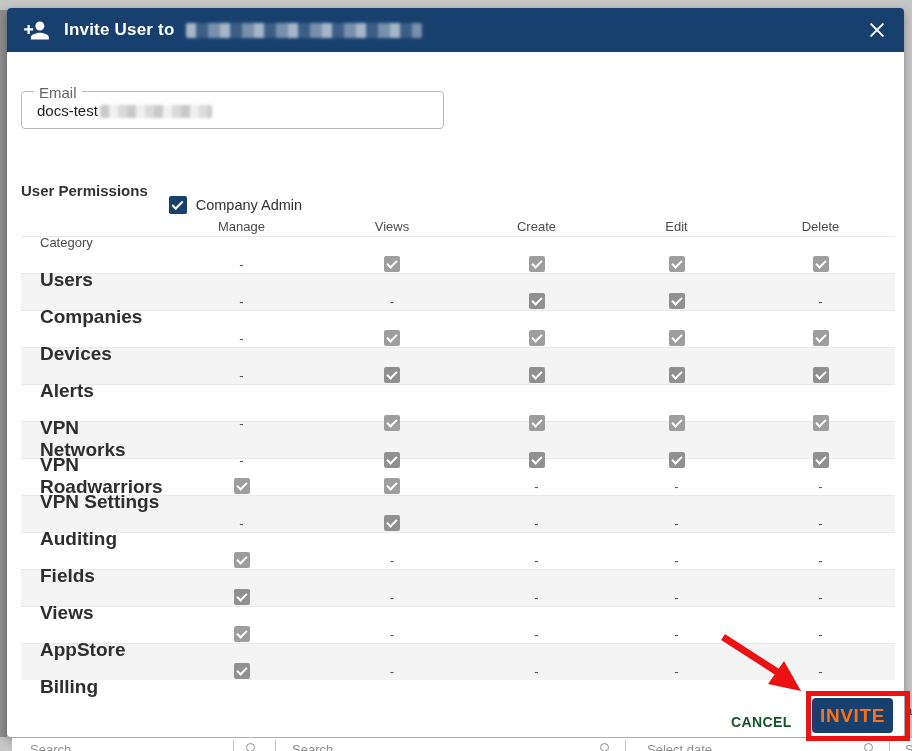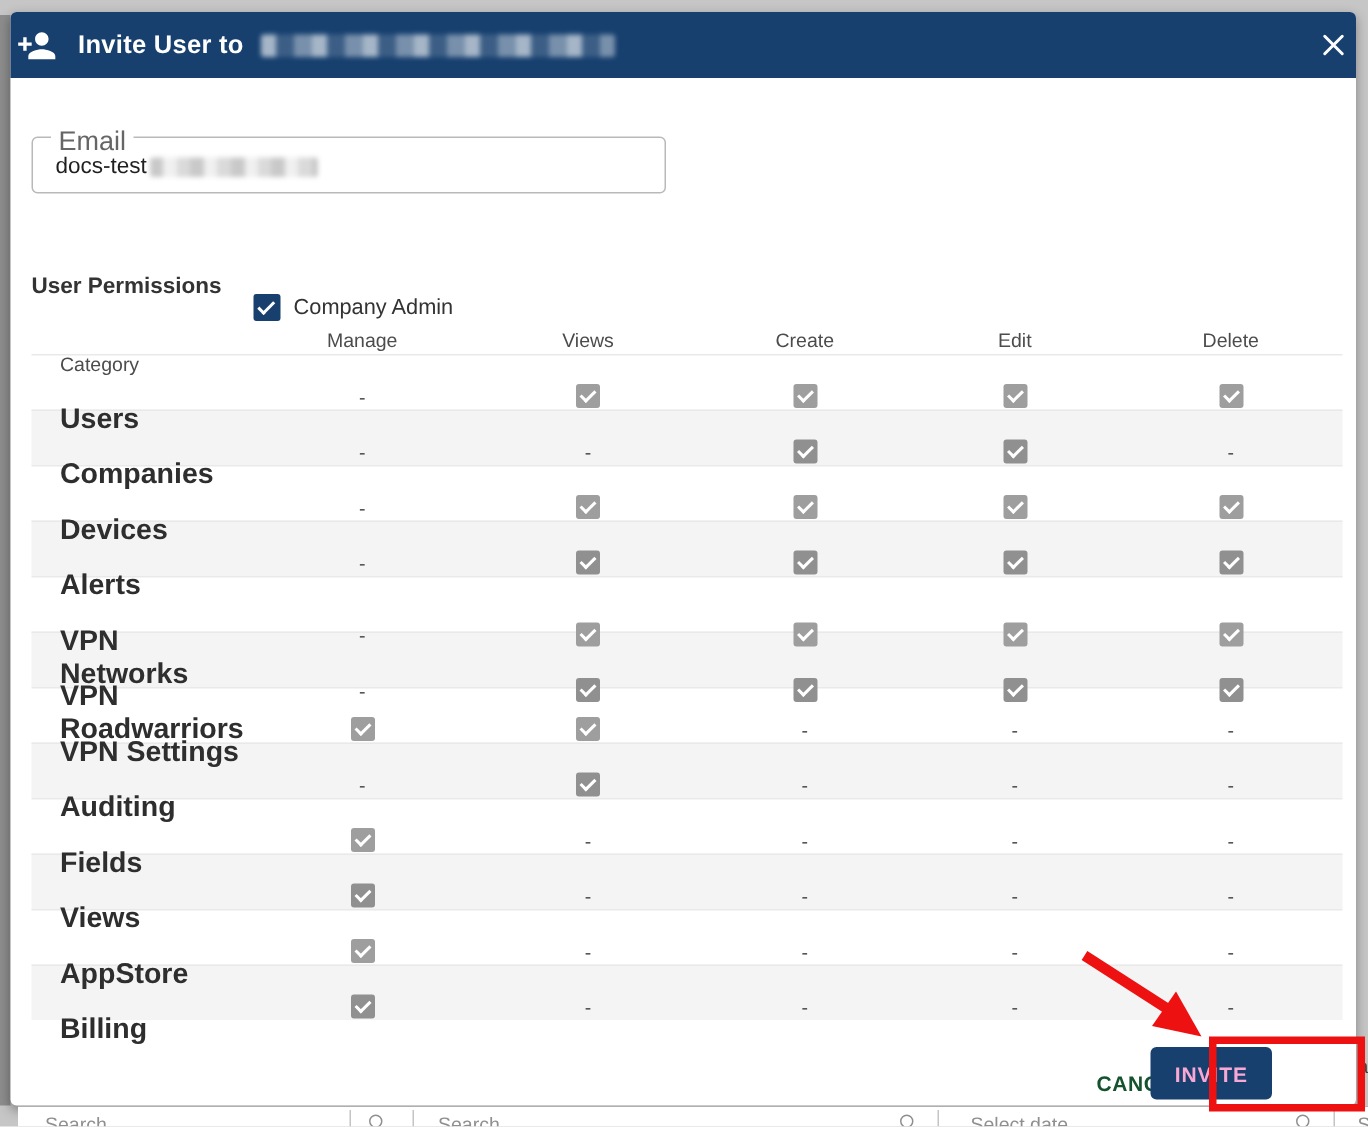--- a/index.html
+++ b/index.html
@@ -12,21 +12,21 @@
   }
   .left-shade { position:absolute; left:0; top:10px; width:7px; height:727px; background:#8d8d8d; }
 
   
   .modal {
     position:absolute; left:7px; top:8px; width:897px; height:729px;
     background:#fff; border-radius:4px; box-shadow:0 3px 8px rgba(0,0,0,.35);
   }
   .modal-header {
     height:44px; background:#17406f; border-radius:4px 4px 0 0;
-    display:flex; align-items:center; padding:0 4px; color:#fff;
+    display:flex; align-items:center; padding:0 16px; color:#fff;
   }
   .hd-icon { width:27px; height:27px; flex:0 0 auto; display:flex; align-items:center; }
   .hd-title { margin-left:14px; font-size:17px; font-weight:bold; letter-spacing:.2px; display:flex; align-items:center; }
   .redact { display:inline-block; filter:blur(1.6px); border-radius:2px; }
   .redact-title {
     width:236px; height:15px; margin-left:11px;
     background:
       repeating-linear-gradient(90deg, rgba(255,255,255,.62) 0 10px, rgba(255,255,255,.16) 10px 22px, rgba(255,255,255,.42) 22px 34px);
   }
   .redact-email {
@@ -35,21 +35,21 @@
   }
   .hd-close { margin-left:auto; width:22px; height:22px; display:flex; align-items:center; justify-content:center; cursor:pointer; }
 
   
   .email-field {
     position:absolute; left:14px; top:83px; width:423px; height:38px;
     border:1px solid #b9b9b9; border-radius:4px;
   }
   .email-label {
     position:absolute; left:12px; top:-8px; background:#fff; padding:0 5px;
-    font-size:18px; color:#666;
+    font-size:15px; color:#666;
   }
   .email-value {
     position:absolute; left:15px; top:0; height:100%;
     display:flex; align-items:center; font-size:15px; color:#1f1f1f;
   }
 
   
   .perm-head { position:absolute; left:14px; top:159px; display:flex; align-items:center;text-align:right; }
   .perm-title { font-size:15px; font-weight:bold; color:#333; }
   .company-admin { display:flex; align-items:center; margin-left:21px;margin-top:29px; }
@@ -84,23 +84,23 @@
     border-left:2px solid #fff; border-bottom:2px solid #fff; transform:rotate(-45deg);
   }
 
   
   .btn-cancel {
     position:absolute; left:714px; top:698px; border:none; background:transparent;
     font-family:inherit; font-size:14px; font-weight:bold; letter-spacing:.4px; color:#14532d;
     padding:8px 10px; cursor:pointer;
   }
   .btn-invite {
-    position:absolute; left:760px; top:690px; width:81px; height:35px;
-    background:#17406f; color:#f9a8d4; border:none; border-radius:4px;
-    font-family:inherit; font-size:14px; font-weight:bold; letter-spacing:.6px; cursor:pointer;
+    position:absolute; left:805px; top:690px; width:81px; height:35px;
+    background:#17406f; color:#f97316; border:none; border-radius:4px;
+    font-family:inherit; font-size:19px; font-weight:bold; letter-spacing:.6px; cursor:pointer;
   }
 
   
   .annot-layer { position:absolute; left:0; top:0; width:912px; height:751px; pointer-events:none; z-index:50; }
   .annot-box {
     position:absolute; left:806px; top:691px; width:104px; height:50px;
     border:5px solid #ee1111;
   }
 
   

